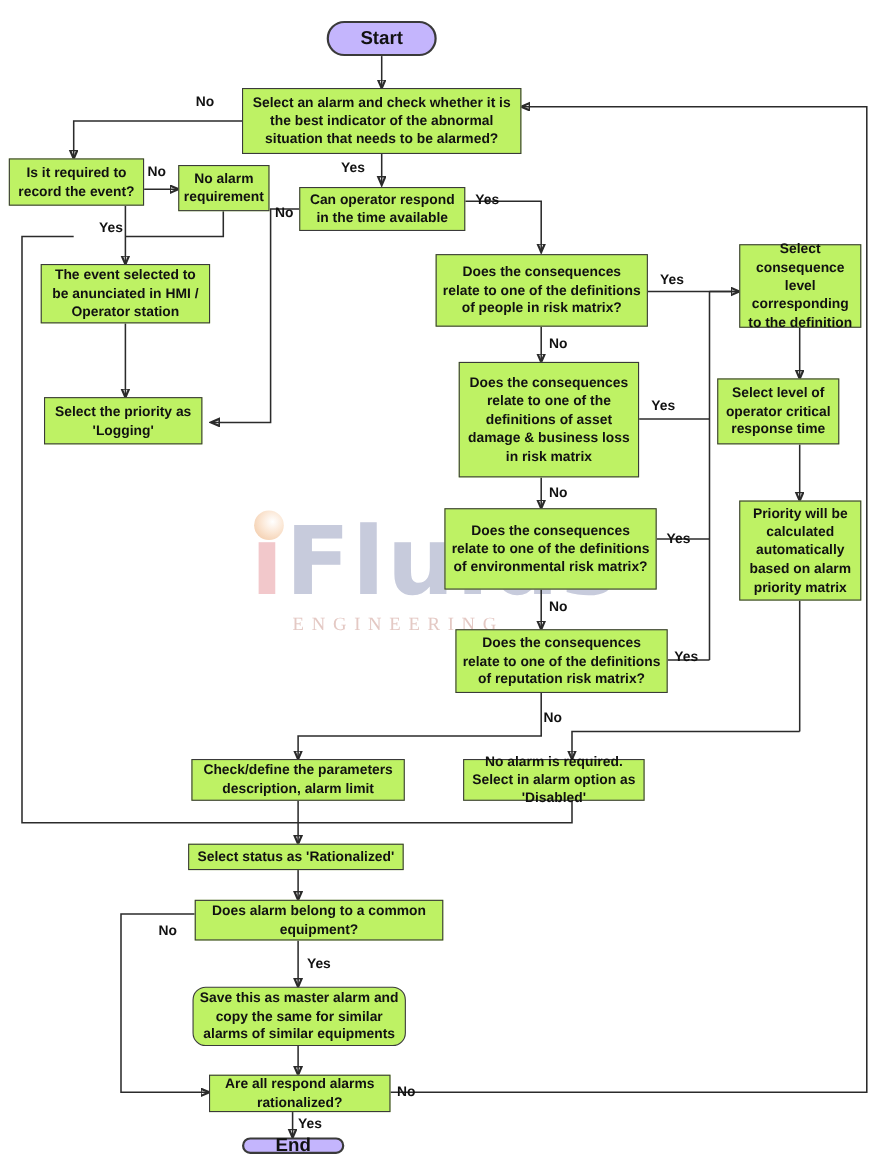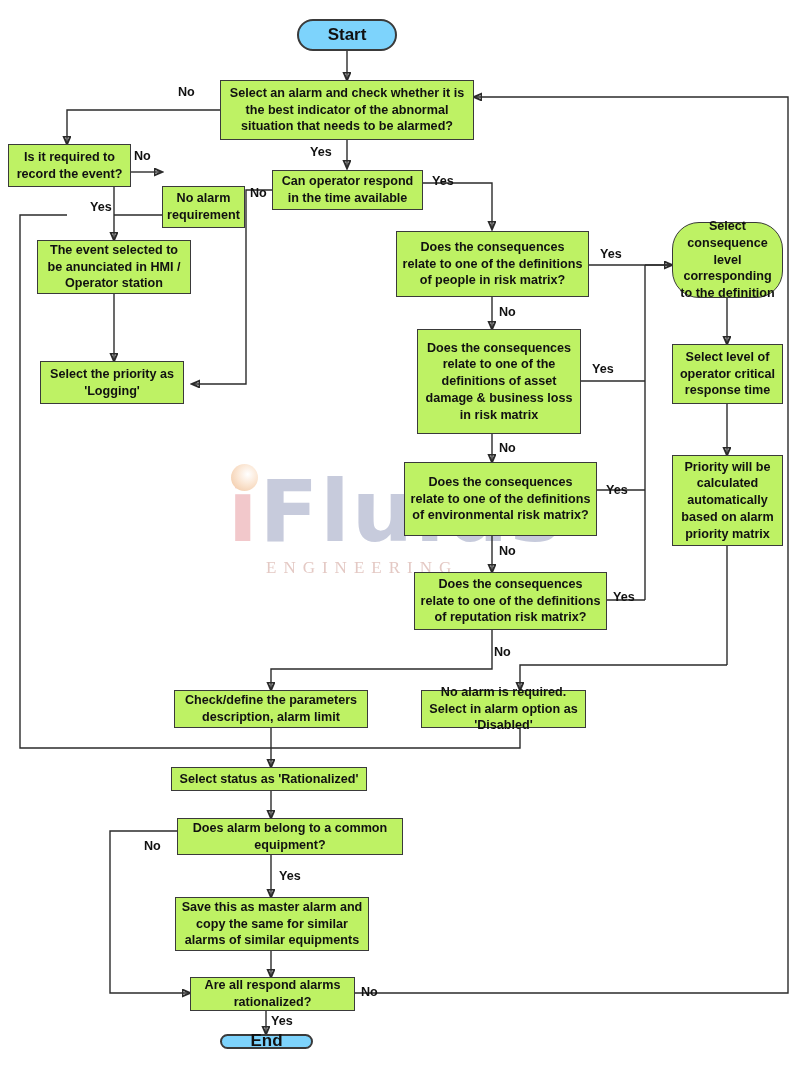--- a/index.html
+++ b/index.html
@@ -92,21 +92,21 @@
     color: #111111;
     font-weight: 700;
     font-size: 12.6px;
     line-height: 1.33;
     padding: 2px 5px;
   }
   .node.terminal {
     border-radius: 22px;
     border-width: 2px;
     font-size: 17px;
-    background: #7dd3fc;
+    background: #c4b5fd;
   }
   .edge-label {
     position: absolute;
     z-index: 3;
     font-size: 12.6px;
     font-weight: 700;
     color: #111111;
     background: transparent;
     white-space: nowrap;
     font-family: "Liberation Sans", sans-serif;
@@ -199,21 +199,21 @@
   </div>
 
   <div class="node" style="left:220px; top:80px; width:254px; height:60px;">
     <span>Select an  alarm and check  whether it is the best indicator of the abnormal situation that needs to be alarmed?</span>
   </div>
 
   <div class="node" style="left:8px; top:144px; width:123px; height:43px;">
     <span>Is it required to record the event?</span>
   </div>
 
-  <div class="node" style="left:162px; top:150px; width:83px; height:42px;margin-top:36px;">
+  <div class="node" style="left:162px; top:150px; width:83px; height:42px;">
     <span>No alarm requirement</span>
   </div>
 
   <div class="node" style="left:37px; top:240px; width:154px; height:54px;">
     <span>The event selected to be anunciated in HMI / Operator station</span>
   </div>
 
   <div class="node" style="left:272px; top:170px; width:151px; height:40px;">
     <span>Can operator respond in the time available</span>
   </div>
@@ -231,25 +231,25 @@
   </div>
 
   <div class="node" style="left:404px; top:462px; width:193px; height:74px;">
     <span>Does the consequences relate to one of the definitions of environmental risk matrix?</span>
   </div>
 
   <div class="node" style="left:414px; top:572px; width:193px; height:58px;">
     <span>Does the consequences relate to one of the  definitions of reputation risk matrix?</span>
   </div>
 
-  <div class="node" style="left:672px; top:222px; width:111px; height:76px;border-radius:27px;">
+  <div class="node" style="left:672px; top:222px; width:111px; height:76px;">
     <span>Select consequence level corresponding to the definition</span>
   </div>
 
-  <div class="node" style="left:672px; top:344px; width:111px; height:60px;">
+  <div class="node" style="left:652px; top:344px; width:111px; height:60px;">
     <span>Select level of operator critical response time</span>
   </div>
 
   <div class="node" style="left:672px; top:455px; width:111px; height:91px;">
     <span>Priority will be calculated automatically based on alarm priority matrix</span>
   </div>
 
   <div class="node" style="left:174px; top:690px; width:194px; height:38px;">
     <span>Check/define the parameters description, alarm limit</span>
   </div>
@@ -259,21 +259,21 @@
   </div>
 
   <div class="node" style="left:171px; top:767px; width:196px; height:24px;">
     <span>Select status as 'Rationalized'</span>
   </div>
 
   <div class="node" style="left:177px; top:818px; width:226px; height:37px;">
     <span>Does alarm belong to a common equipment?</span>
   </div>
 
-  <div class="node" style="left:175px; top:897px; width:194px; height:54px;">
+  <div class="node" style="left:175px; top:897px; width:194px; height:54px;border-radius:12px;">
     <span>Save this as master alarm and copy the same for similar alarms of similar equipments</span>
   </div>
 
   <div class="node" style="left:190px; top:977px; width:165px; height:34px;">
     <span>Are all respond alarms rationalized?</span>
   </div>
 
   <div class="node terminal" style="left:220px; top:1034px; width:93px; height:15px;">
     <span>End</span>
   </div>

